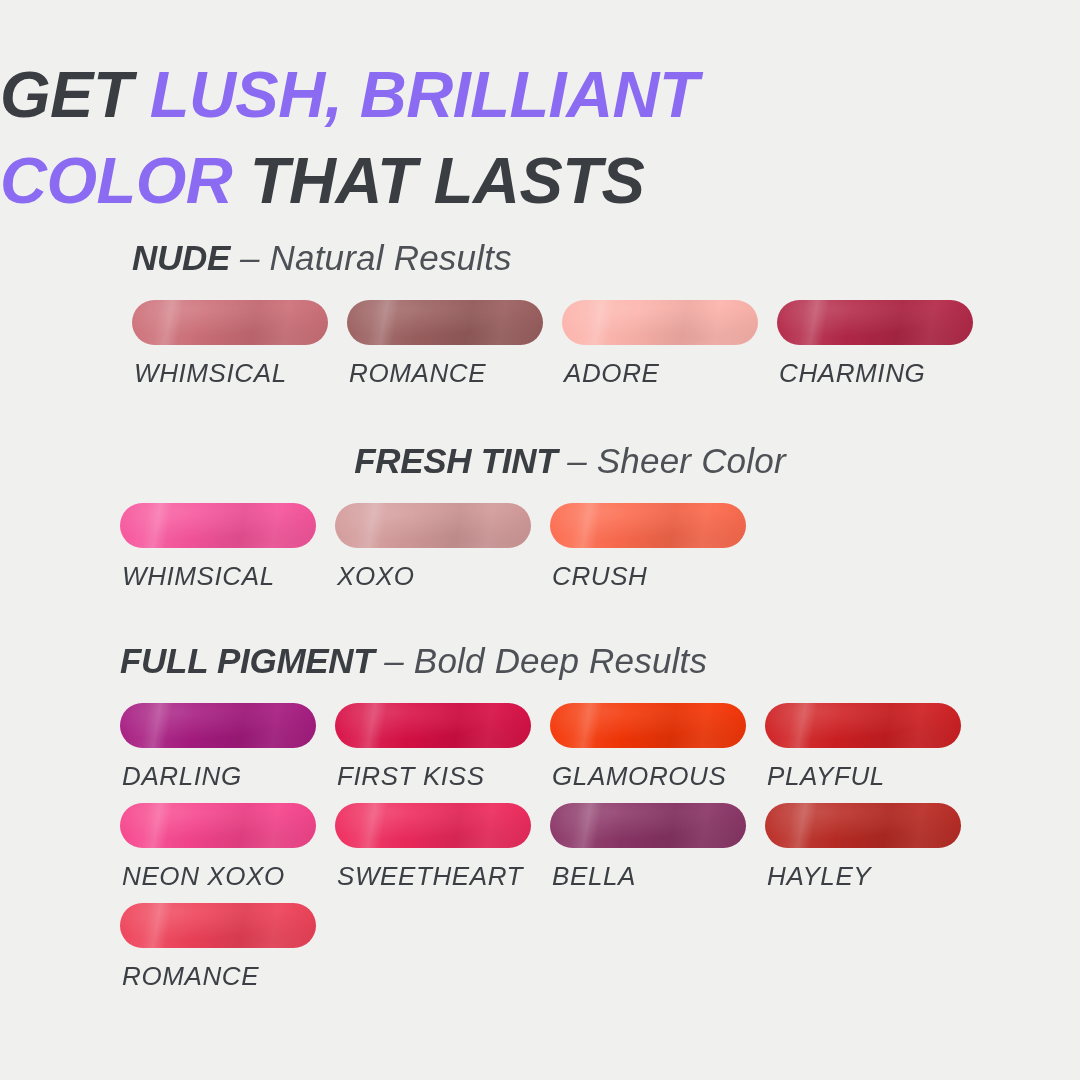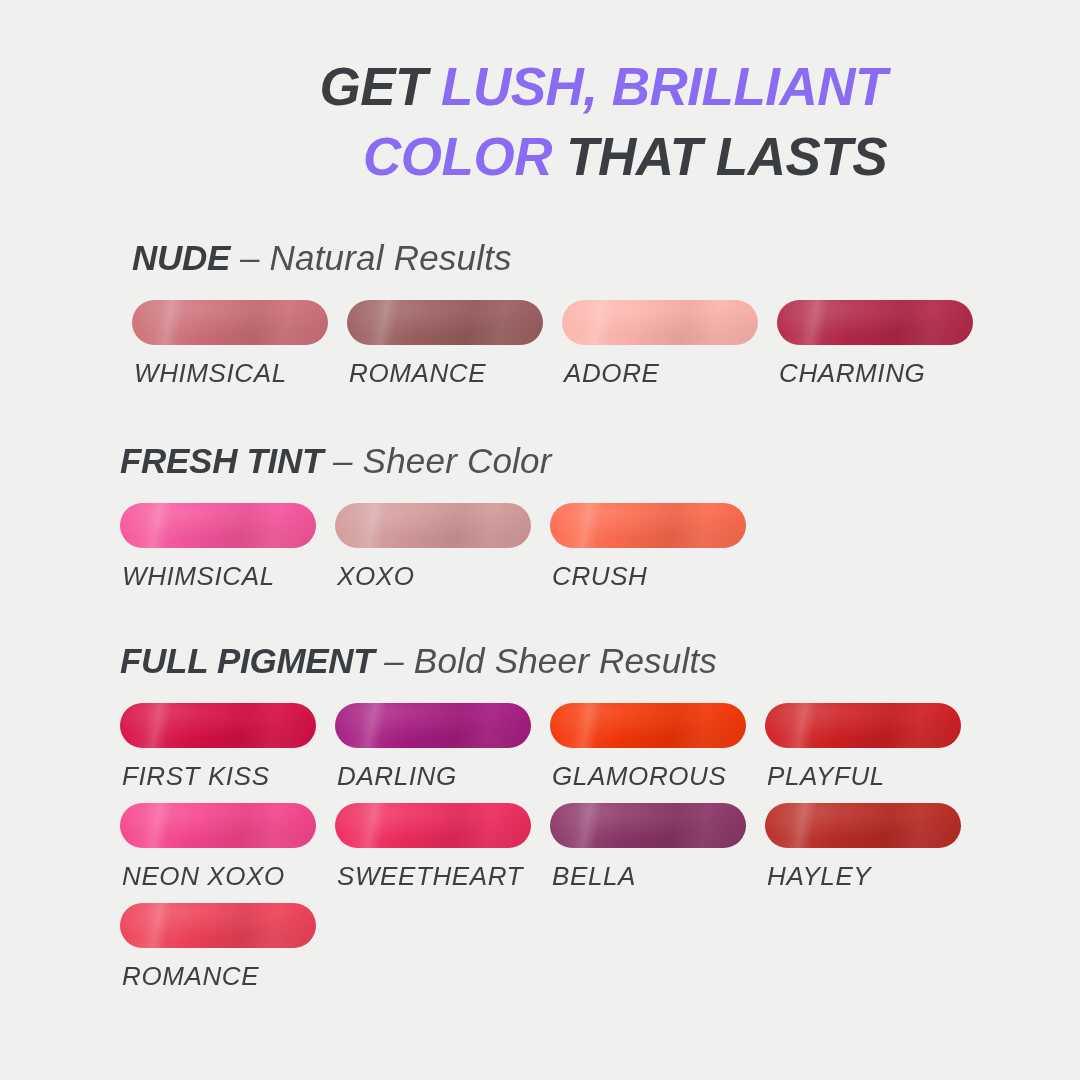--- a/index.html
+++ b/index.html
@@ -18,36 +18,36 @@
     height:1080px;
     background:#f0f0ef;
   }
 
   
   .headline {
     position:absolute;
     top:52px;
     left:0;
     width:887px;
-    text-align:right;
+    text-align:left;
     font-weight:bold;
     font-style:italic;
-    font-size:53px;
+    font-size:65px;
     line-height:1.33;
     letter-spacing:-0.5px;
     color:#3a3e42;
   }
   .headline .hl-line { display:block; white-space:nowrap; }
   .hl-dark   { color:#3a3e42; }
   .hl-accent { color:#8b6bf2; }
 
   
   .section { position:absolute; left:120px; width:900px; }
   #section-nude         { top:240px;margin-left:12px; }
-  #section-fresh-tint   { top:443px; }
+  #section-fresh-tint   { top:443px;text-align:center; }
   #section-full-pigment { top:643px; }
 
   .section-header {
     font-size:35px;
     line-height:1;
     white-space:nowrap;
     margin-bottom:25px;
     color:#3a3e42;
   }
   .sec-name {
@@ -174,32 +174,32 @@
         </div>
         <div class="swatch-cell">
           <div class="swatch-chip" style="background: rgb(252, 106, 77);"></div>
           <div class="swatch-label">CRUSH</div>
         </div>
       </div>
   </section>
 
   <section class="section" id="section-full-pigment">
     <div class="section-header">
-      <span class="sec-name">FULL PIGMENT</span><span class="sec-sub"> – Bold Sheer Results</span>
+      <span class="sec-name">FULL PIGMENT</span><span class="sec-sub"> – Bold Deep Results</span>
     </div>
     <div class="swatch-grid" id="grid-full-pigment">
         <div class="swatch-cell">
+          <div class="swatch-chip" style="background: rgb(166, 27, 128);"></div>
+          <div class="swatch-label">DARLING</div>
+        </div>
+        <div class="swatch-cell">
           <div class="swatch-chip" style="background: rgb(216, 15, 69);"></div>
           <div class="swatch-label">FIRST KISS</div>
         </div>
         <div class="swatch-cell">
-          <div class="swatch-chip" style="background: rgb(166, 27, 128);"></div>
-          <div class="swatch-label">DARLING</div>
-        </div>
-        <div class="swatch-cell">
           <div class="swatch-chip" style="background: rgb(244, 53, 6);"></div>
           <div class="swatch-label">GLAMOROUS</div>
         </div>
         <div class="swatch-cell">
           <div class="swatch-chip" style="background: rgb(207, 31, 34);"></div>
           <div class="swatch-label">PLAYFUL</div>
         </div>
         <div class="swatch-cell">
           <div class="swatch-chip" style="background: rgb(246, 68, 140);"></div>
           <div class="swatch-label">NEON XOXO</div>

